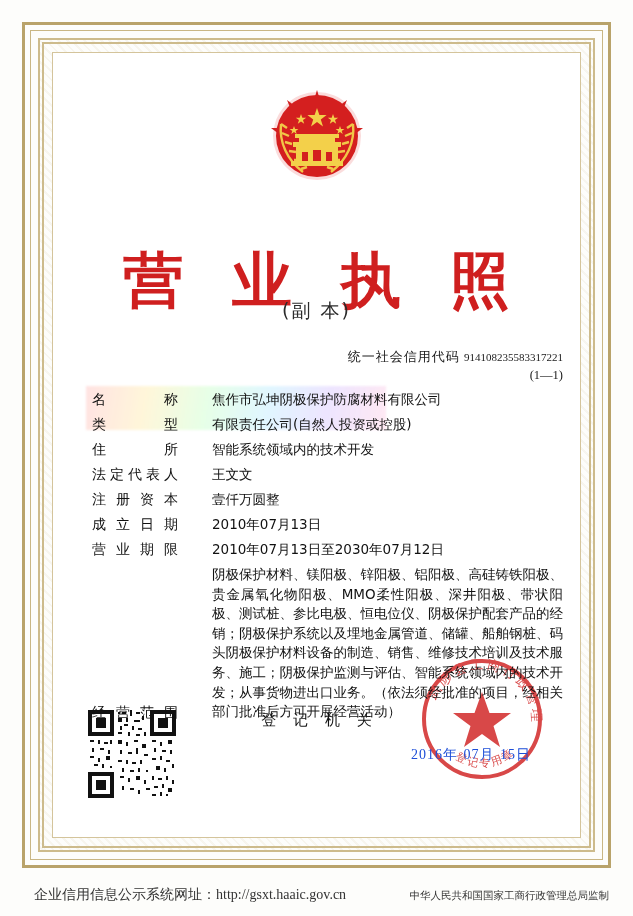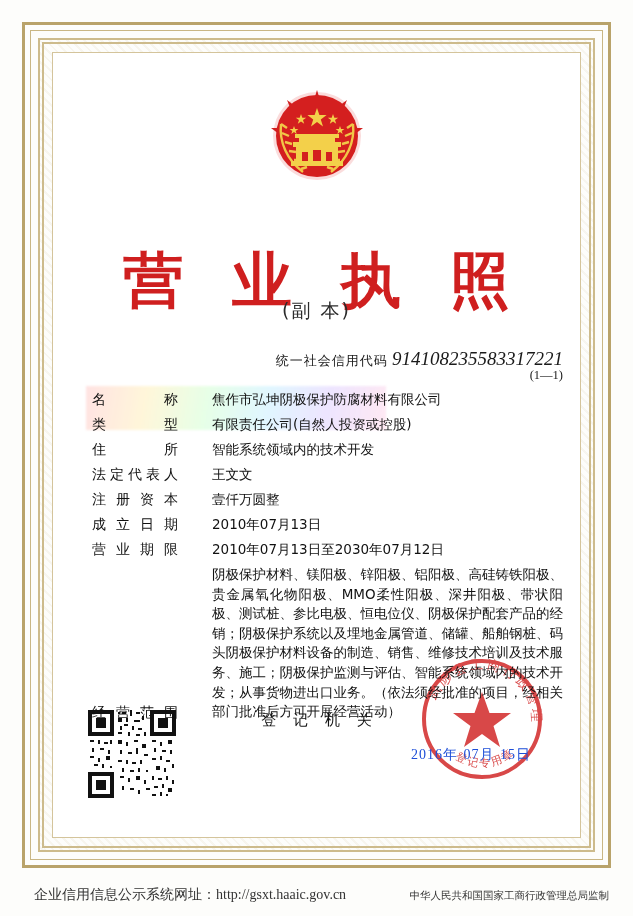--- a/index.html
+++ b/index.html
@@ -108,21 +108,21 @@
   .code-line {
     position: absolute;
     top: 292px;
     right: 14px;
     font-family: "DejaVu Sans", sans-serif;
     font-size: 13px;
     color: #1a1a1a;
     white-space: nowrap;
   }
   .code-line .label { letter-spacing: 1px; }
-  .code-line .value { font-family: "Liberation Serif", serif; font-size: 19px; font-style: italic; }
+  .code-line .value { font-family: "Liberation Serif", serif; font-size: 11px; }
   .page-no {
     position: absolute;
     top: 312px;
     right: 14px;
     font-family: "Liberation Serif", serif;
     font-size: 12.5px;
     color: #1a1a1a;
   }
 
   

